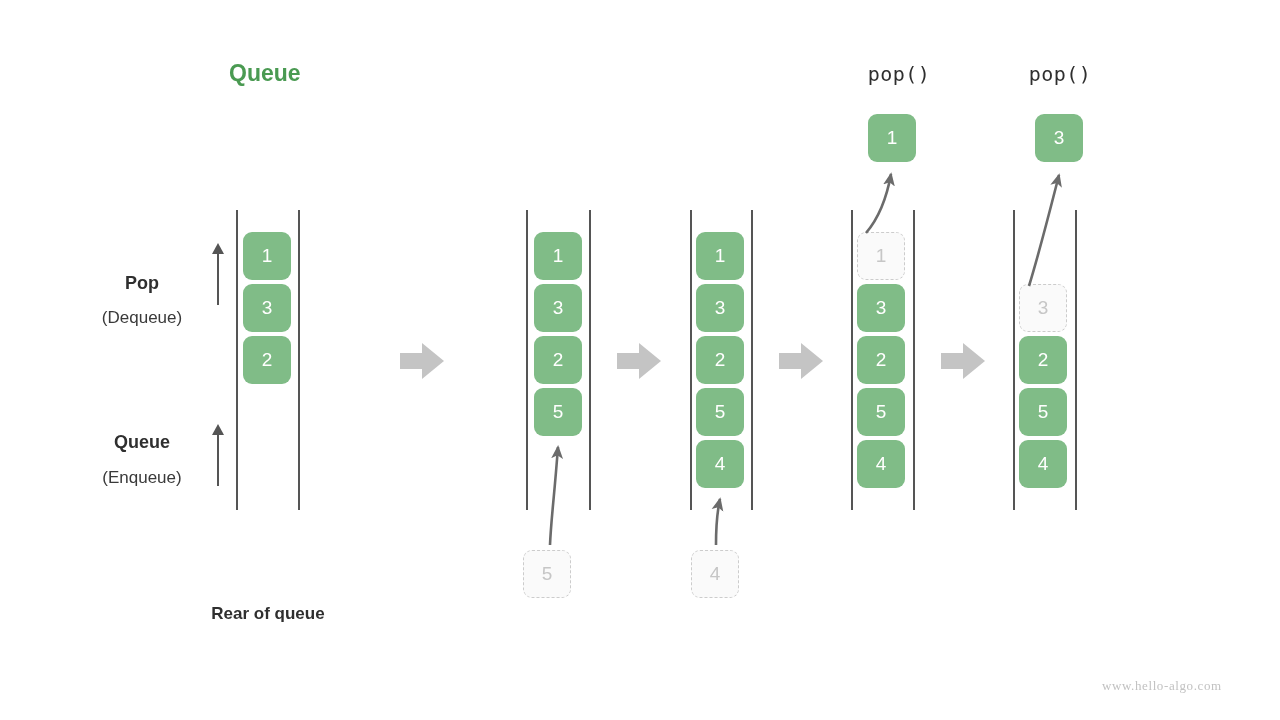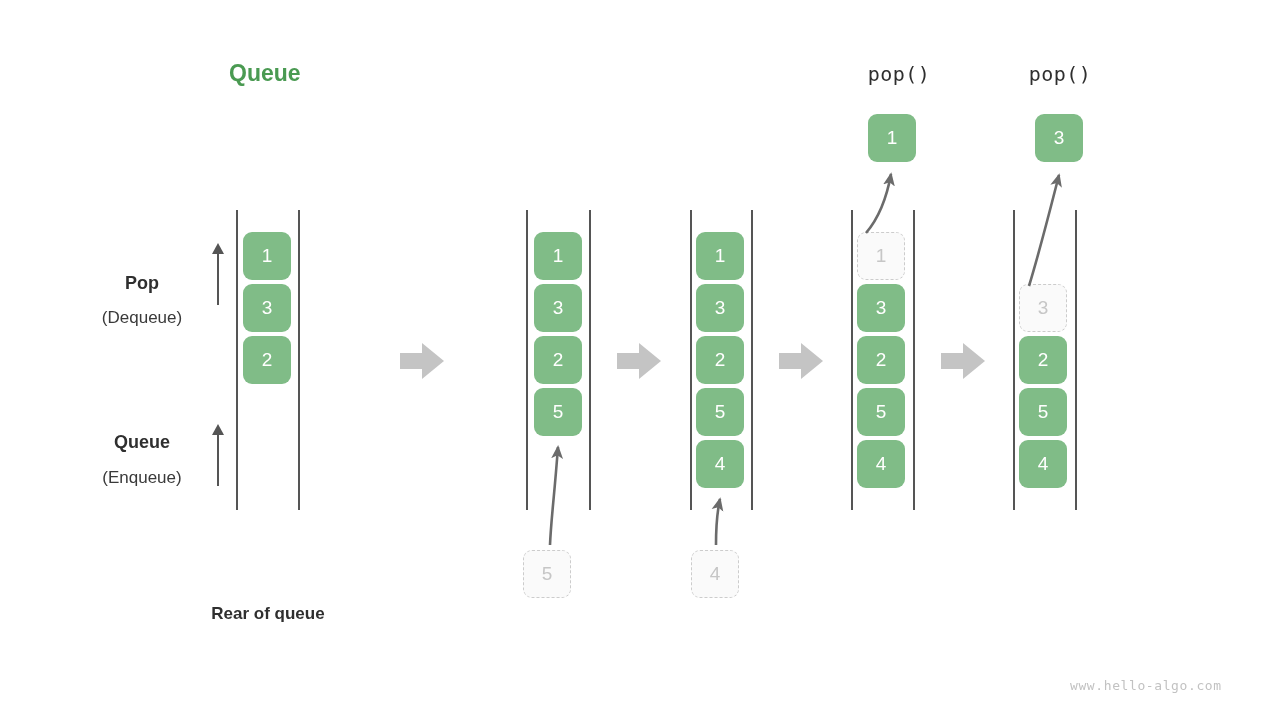--- a/index.html
+++ b/index.html
@@ -250,15 +250,15 @@
 
     <path d="M 550 545 C 551 520 554 500 558 447" fill="none" stroke="#6b6b6b" stroke-width="2.6" marker-end="url(#ah)"></path>
 
     <path d="M 716 545 C 716 522 718 508 720 499" fill="none" stroke="#6b6b6b" stroke-width="2.6" marker-end="url(#ah)"></path>
 
     <path d="M 866 233 C 878 219 886 202 891 174" fill="none" stroke="#6b6b6b" stroke-width="2.6" marker-end="url(#ah)"></path>
 
     <path d="M 1029 286 C 1040 250 1050 210 1059 175" fill="none" stroke="#6b6b6b" stroke-width="2.6" marker-end="url(#ah)"></path>
   </svg>
 
-  <div class="abs watermark" style="left:1070px; top:678px;">www.hello-algo.com</div>
+  <div class="abs watermark" style="left:1102px; top:678px;font-family:Liberation Serif, serif;">www.hello-algo.com</div>
 
 </div>
 
 </body></html>

